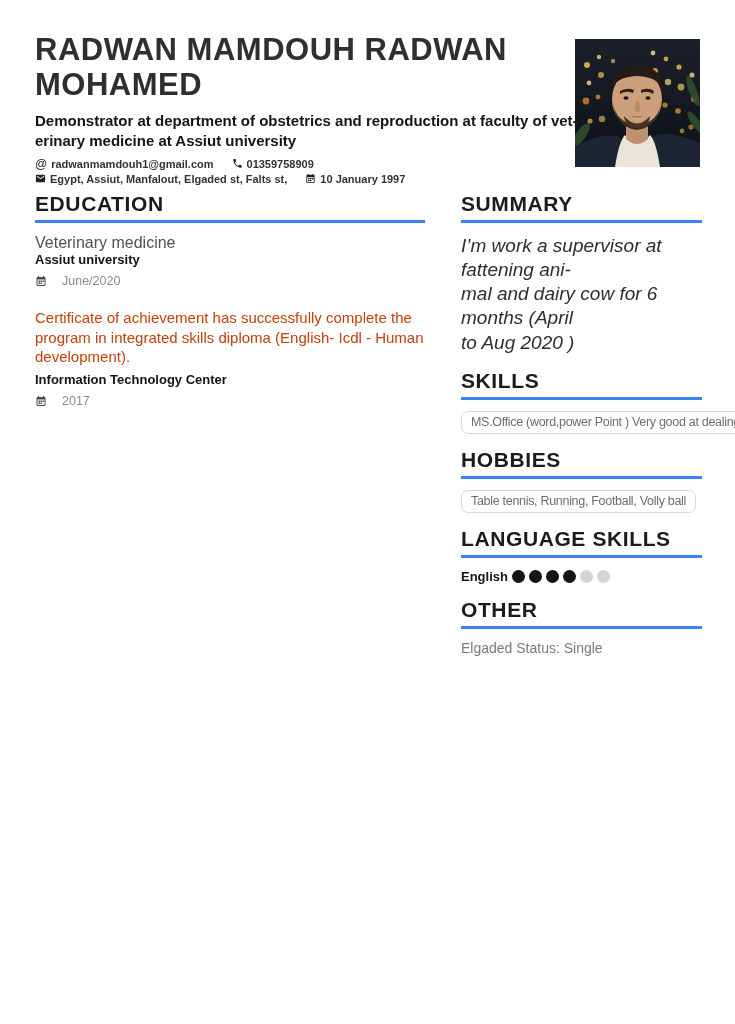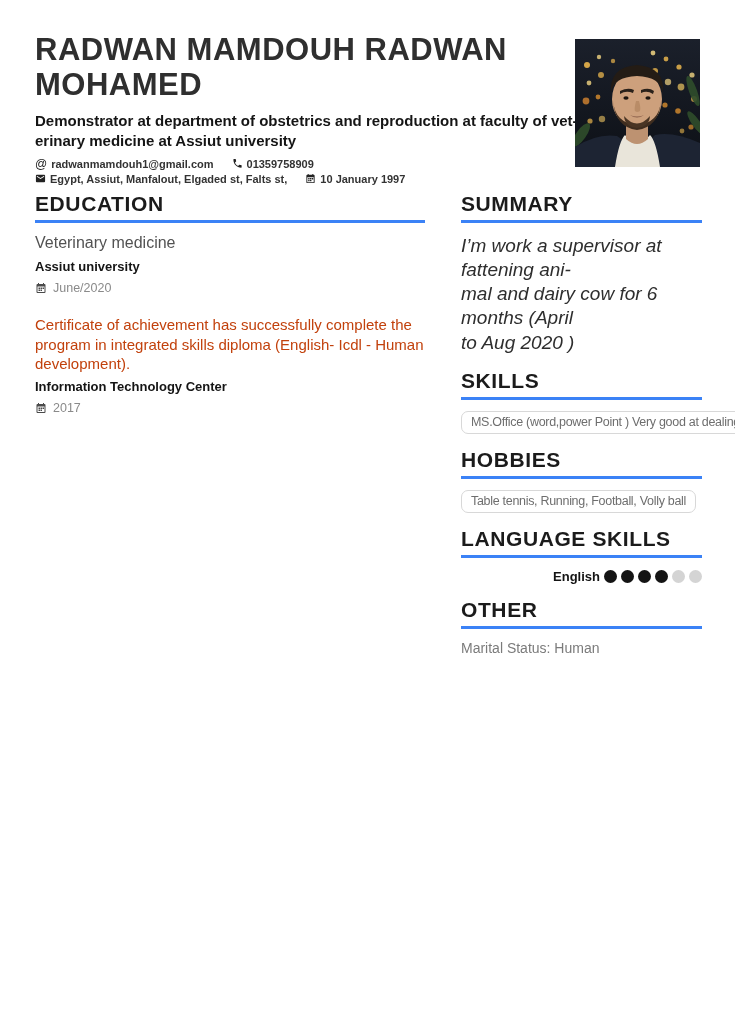--- a/index.html
+++ b/index.html
@@ -72,23 +72,23 @@
     font-size: 21px;
     font-weight: bold;
     color: #1b1b1b;
     letter-spacing: 0.6px;
     padding-bottom: 4px;
     border-bottom: 3px solid #3b82f6;
     margin-bottom: 11px;
   }
 
   
-  .degree { font-size: 16px; color: #525252; margin-bottom: 7px; }
+  .degree { font-size: 16px; color: #525252; }
   .org    { font-size: 13px; font-weight: bold; color: #141414; margin-bottom: 6px; }
-  .daterow { display: inline-flex; align-items: center; gap: 6px; font-size: 12.5px; color: #8a8a8a; justify-content: center; }
+  .daterow { display: inline-flex; align-items: center; gap: 15px; font-size: 12.5px; color: #8a8a8a; justify-content: center; }
   .daterow svg { width: 12px; height: 12px; fill: #4a4a4a; }
   .cert-desc {
     font-size: 15px; color: #c2410c; line-height: 1.3;
     margin-bottom: 5px; max-width: 392px;
   }
   .sec-certificates { margin-top: 17px; }
 
   
   .summary-text { font-size: 19px; font-style: italic; color: #2e2e2e; line-height: 1.27; }
   .tags { white-space: nowrap; }
@@ -96,21 +96,21 @@
     display: inline-block;
     border: 1px solid #d8d8d8;
     border-radius: 7px;
     padding: 3px 9px 4px 9px;
     font-size: 12.5px;
     letter-spacing: -0.3px;
     color: #6e6e6e;
     white-space: nowrap;
     background: #fff;
   }
-  .lang-row { display: flex; justify-content: flex-end; align-items: center; margin-top: 2px; }
+  .lang-row { display: flex; justify-content: flex-start; align-items: center; margin-top: 2px; }
   .lang-name { font-size: 13px; font-weight: bold; color: #141414; }
   .dots { display: inline-flex; align-items: center; }
   .dot { width: 13px; height: 13px; border-radius: 50%; margin-left: 4px; display: inline-block; }
   .dot.filled { background: #141414; }
   .dot.empty  { background: #d4d4d4; }
   .other-text { font-size: 14px; color: #7b7b7b; }
 
   .sec-skills .tags, .sec-hobbies .tags { margin-top: 1px; }
 </style>
 </head>
@@ -280,18 +280,18 @@
               <span class="dot filled"></span>
               <span class="dot filled"></span>
               <span class="dot empty"></span>
               <span class="dot empty"></span>
             </span>
         </div>
       </section>
 
       <section>
         <h2>OTHER</h2>
-        <div class="other-text">Marital Status: Human</div>
+        <div class="other-text">Elgaded Status: Single</div>
       </section>
     </div>
 
   </div>
 </div>
 
 </body></html>

